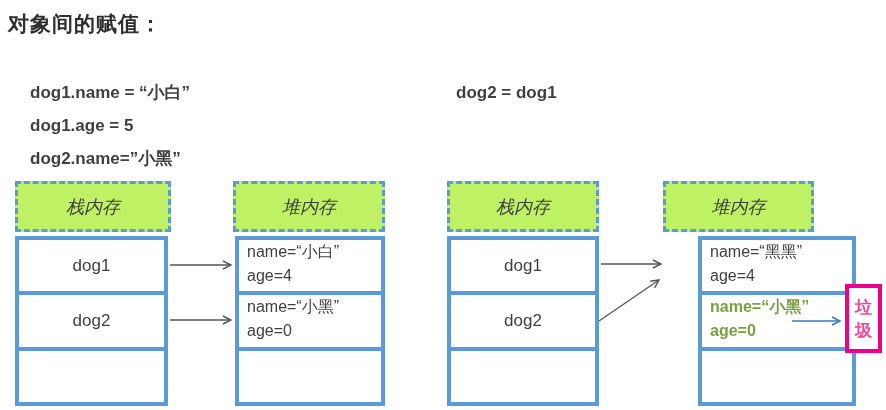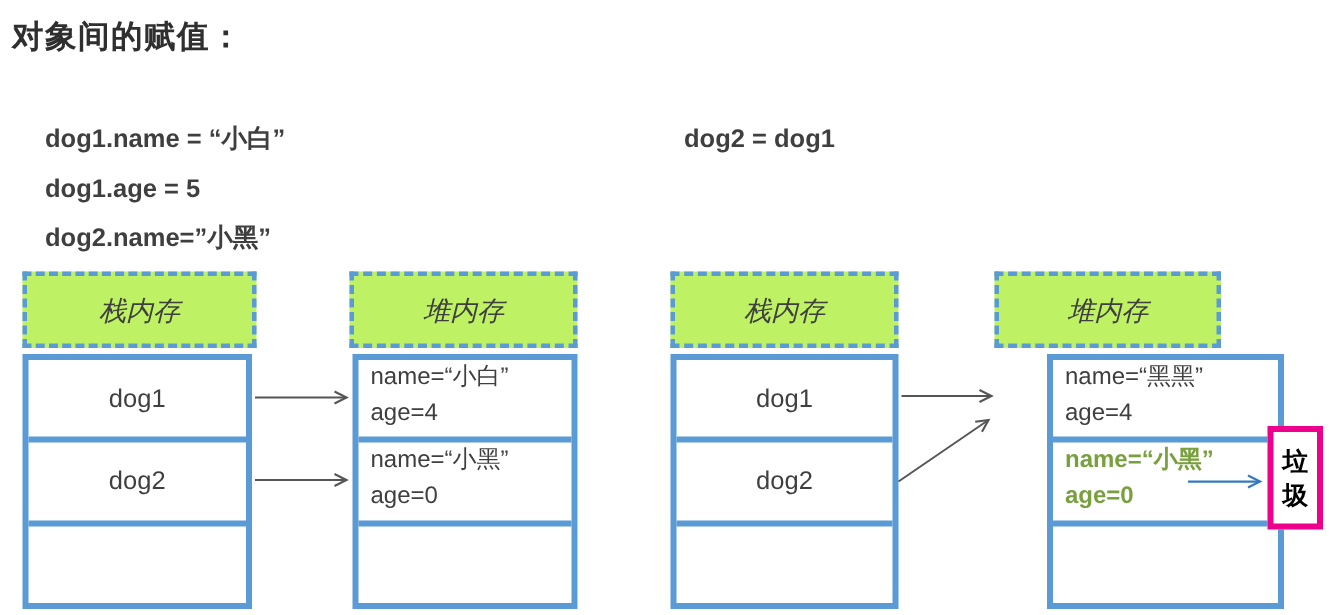--- a/index.html
+++ b/index.html
@@ -42,21 +42,21 @@
   .heap .row{
     flex-direction:column;align-items:flex-start;justify-content:flex-start;
     padding-left:8px;font-size:16px;line-height:24px;
   }
   .heap .row.green{color:#79A03E;font-weight:bold;}
 
   .garbage{
     position:absolute;left:845px;top:284px;width:37px;height:69px;
     border:4px solid #EC008C;box-sizing:border-box;background:#fff;
     display:flex;align-items:center;text-align:center;
-    font-size:17px;font-weight:bold;color:#000000;line-height:23px;
+    font-size:17px;font-weight:bold;color:#ec4899;line-height:23px;
   }
   .overlay{position:absolute;left:0;top:0;width:886px;height:410px;pointer-events:none;}
 </style>
 </head>
 <body>
 
 <div class="canvas">
 
   <div class="title">对象间的赋值：</div>
 

